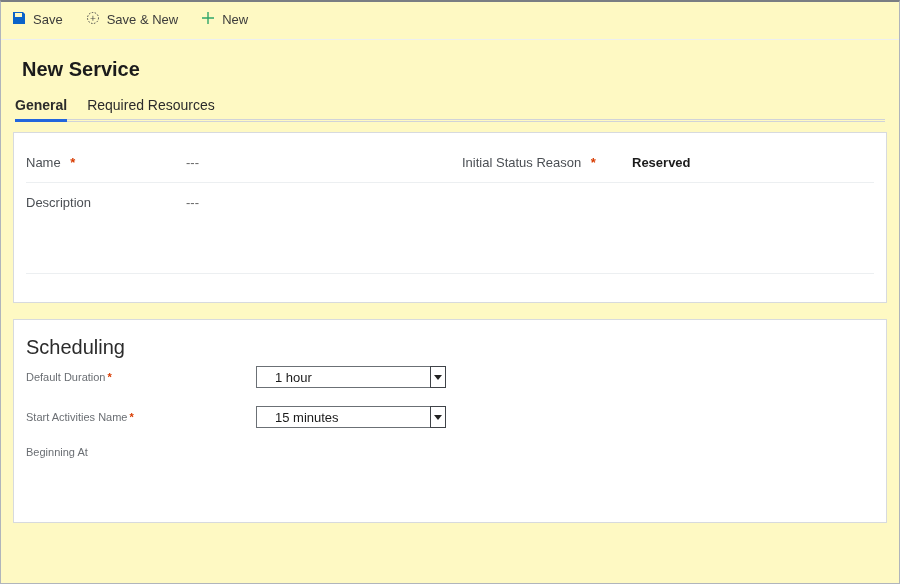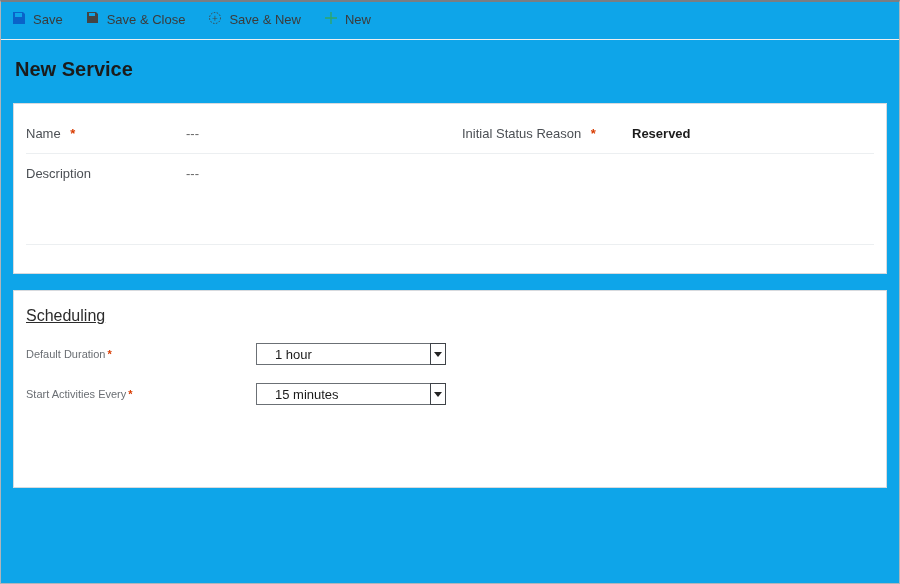--- a/index.html
+++ b/index.html
@@ -1,45 +1,45 @@
 <!DOCTYPE html>
 <html><head>
 <meta charset="utf-8">
 <style>
   * { box-sizing: border-box; }
   html, body { margin: 0; padding: 0; font-family: "Segoe UI", Tahoma, sans-serif; font-size: 13px; color: #1b1b1b; }
-  .app { width: 900px; height: 584px; border: 1px solid #b0b5bb; border-top: 2px solid #7a7e83; background: #0ea5e9; overflow: hidden; }
+  .app { width: 900px; height: 584px; border: 1px solid #b0b5bb; border-top: 2px solid #7a7e83; background: #fef9c3; overflow: hidden; }
 
   
   .toolbar { display: flex; align-items: center; gap: 18px; padding: 6px 8px 8px 8px; border-bottom: 1px solid #eceff1; }
   .tbutton { display: inline-flex; align-items: center; gap: 6px; font-size: 13px; color: #3b3b3b; cursor: pointer; padding: 2px 2px; background: none; border: none; }
   .tbutton svg { width: 16px; height: 16px; flex: 0 0 auto; }
 
   
   .page-header { padding: 12px 14px 0 14px; }
-  .page-title { font-size: 20px; font-weight: 600; margin: 6px 0 12px 0; color: #1b1b1b; }
+  .page-title { font-size: 20px; font-weight: 600; margin: 6px 0 12px 7px; color: #1b1b1b; }
   .tabs { display: flex; gap: 20px; border-bottom: 3px double #d0d3d8; }
   .tab { font-size: 14px; padding: 4px 0 6px 0; cursor: pointer; color: #2b2b2b; }
   .tab.active { font-weight: 600; border-bottom: 3px solid #2266dd; margin-bottom: -3px; }
 
   
   .content { padding: 10px 12px 14px 12px; overflow-y: auto; height: calc(100% - 100px); }
 
   .card { border: 1px solid #d7dade; padding: 10px 12px; margin-bottom: 16px; background: #fff; }
 
   
   .form-row { display: flex; gap: 24px; padding: 6px 0; border-bottom: 1px solid #eceff1; }
   .form-row:last-child { border-bottom: none; }
   .form-col { display: flex; align-items: center; flex: 1 1 0; }
   .flabel { width: 160px; color: #4b4f54; font-size: 13px; padding: 6px 0; }
   .req { color: #d83b01; margin-left: 6px; font-weight: 600; }
   .fvalue { color: #666; padding: 6px 0; }
   .fvalue.strong { color: #1b1b1b; font-weight: 700; }
 
-  .section-title { font-size: 16px; color: #2b2b2b; margin: 6px 0 18px 0; text-decoration: underline; }
+  .section-title { font-size: 20px; color: #2b2b2b; margin: 6px 0 7px 0; }
 
   
   .sched-row { display: flex; align-items: center; margin-bottom: 18px; }
   .sched-label { width: 230px; color: #6a6e73; font-size: 11px; }
   .sched-label .req { margin-left: 2px; }
   .sched-field { width: 190px; position: relative; display: flex; }
   .sched-input { flex: 1 1 auto; border: 1px solid #6b7075; border-right: none; padding: 4px 18px; font-size: 13px; color: #1b1b1b; min-width: 0; height: 22px; background: #fff; }
   .sched-dd { width: 20px; height: 22px; border: 1px solid #3f4348; display: flex; align-items: center; justify-content: center; cursor: pointer; background: #fff; }
   .sched-dd svg { width: 10px; height: 10px; }
 
@@ -55,47 +55,46 @@
       <span>
         <svg viewBox="0 0 16 16">
             <path fill="#0a63c9" d="M2 2h10l2 2v10H2V2zm2 1v4h7V3H4zm1 7h6v3H5v-3z"></path>
           </svg>
       </span>
       <span>Save</span>
     </button>
     <button class="tbutton">
       <span>
         <svg viewBox="0 0 16 16">
-            <path fill="#444" d="M2 2h9l2 2v9H2V2zm2 1v3h6V3H4z"></path>
-            <path fill="#444" d="M10 9l2 2-2 2v-1H7v-2h3V9z"></path>
-          </svg>
-      </span>
-      <span>Save &amp; Close</span>
-    </button>
-    <button class="tbutton">
-      <span>
-        <svg viewBox="0 0 16 16">
             <circle cx="8" cy="8" r="5.5" fill="none" stroke="#444" stroke-width="1" stroke-dasharray="1.5 1.5"></circle>
             <path fill="#444" d="M7.5 5h1v3h3v1h-3v3h-1V9h-3V8h3V5z" transform="scale(0.7) translate(3.3 3.3)"></path>
           </svg>
       </span>
       <span>Save &amp; New</span>
     </button>
     <button class="tbutton">
       <span>
         <svg viewBox="0 0 16 16">
             <path stroke="#2fa66a" stroke-width="1.4" d="M8 2v12M2 8h12"></path>
           </svg>
       </span>
       <span>New</span>
     </button>
   </div>
 
   <div class="page-header">
     <div class="page-title">New Service</div>
+    <div class="tabs">
+      <div class="tab active">
+        <span>General</span>
+      </div>
+      <div class="tab">
+        <span>Required Resources</span>
+      </div>
+    </div>
   </div>
 
   <div class="content">
 
     <div class="card">
       <div class="form-row">
         <div class="form-col">
           <div class="flabel">
             <span>Name</span>
             <span class="req">*</span>
@@ -133,30 +132,31 @@
           <div class="sched-dd">
             <span><svg viewBox="0 0 10 10">
                   <path fill="#222" d="M1 3h8L5 8z"></path>
                 </svg></span>
           </div>
         </div>
       </div>
 
       <div class="sched-row">
         <div class="sched-label">
-          <span>Start Activities Every</span><span class="req">*</span>
+          <span>Start Activities Name</span><span class="req">*</span>
         </div>
         <div class="sched-field">
           <input class="sched-input" readonly="" value="15 minutes" style="">
           <div class="sched-dd">
             <span><svg viewBox="0 0 10 10">
                   <path fill="#222" d="M1 3h8L5 8z"></path>
                 </svg></span>
           </div>
         </div>
       </div>
 
       <div class="sched-row">
+        <div class="sched-label">Beginning At</div>
       </div>
     </div>
 
   </div>
 </div>
 
 </body></html>

